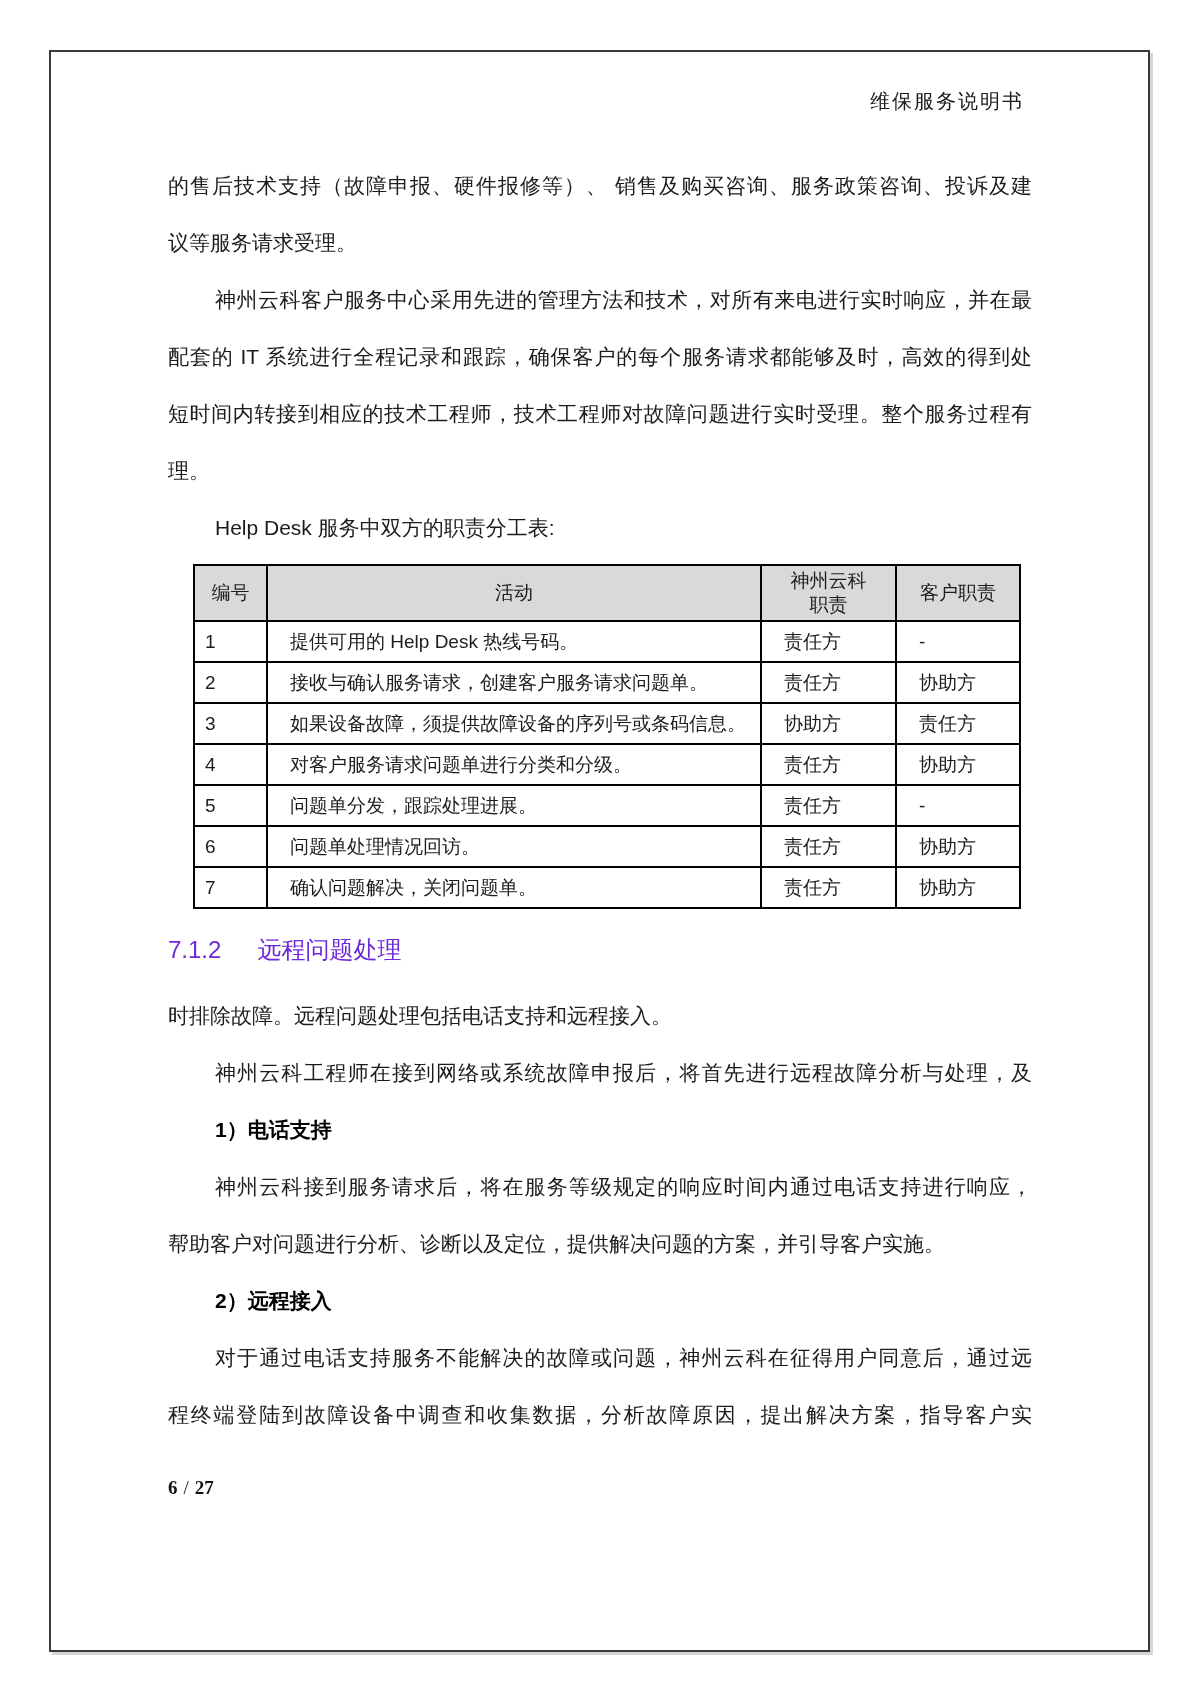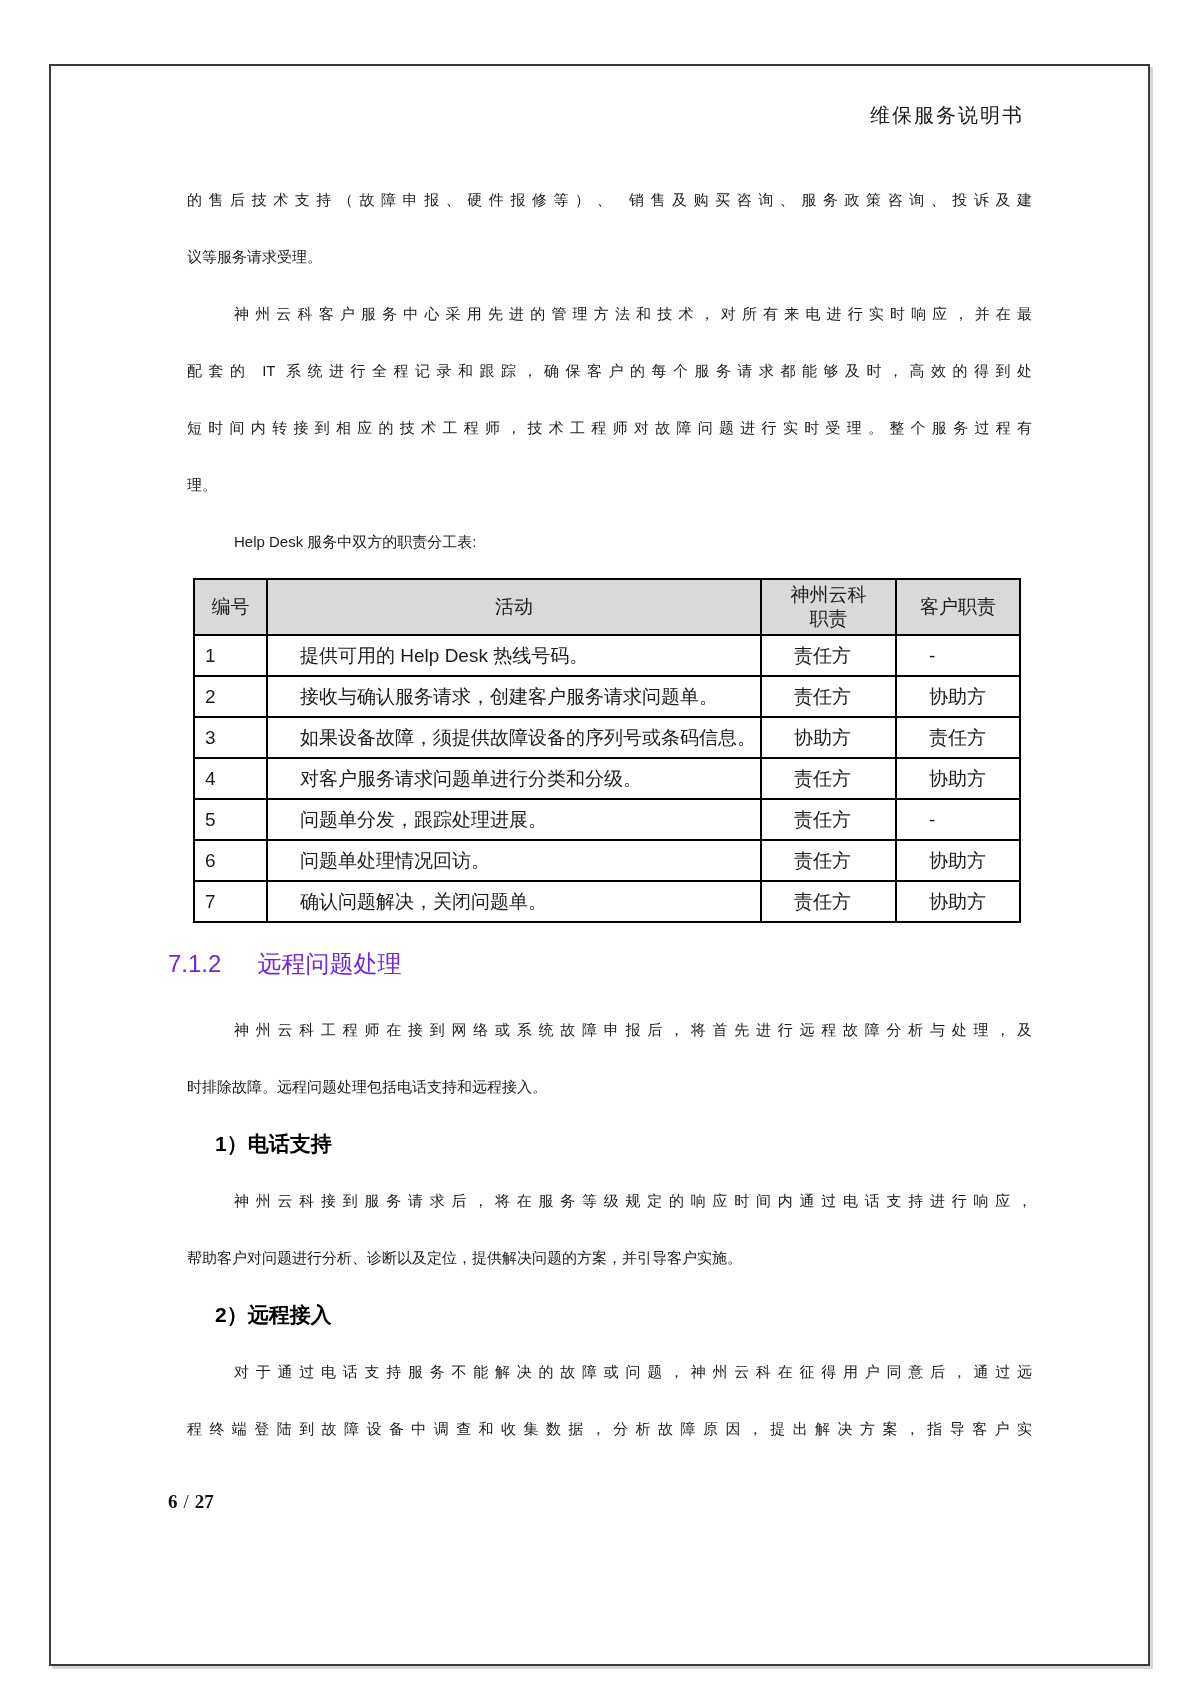--- a/index.html
+++ b/index.html
@@ -5,44 +5,43 @@
   * { margin: 0; padding: 0; box-sizing: border-box; }
   html, body { background: #ffffff; }
   body {
     width: 1200px; height: 1698px;
     position: relative;
     font-family: "Liberation Sans", sans-serif;
     color: #1c1c1c;
     overflow: hidden;
   }
   .page-border {
-    position: absolute; left: 49px; top: 64px;
+    position: absolute; left: 49px; top: 50px;
     width: 1101px; height: 1602px;
     border: 2px solid #3a3a3a;
     box-shadow: 3px 3px 0 #d6d6d6;
     background: #ffffff;
   }
   .content {
     position: absolute; left: 117px; top: 0;
     width: 864px;
   }
   .doc-header {
     margin-top: 36px;
     text-align: right;
     padding-right: 8px;
     font-family: "Liberation Serif", serif;
     font-size: 20px;
     letter-spacing: 2px;
     color: #1a1a1a;
   }
   .line {
-    font-size: 15px;
+    font-size: 21px;
     line-height: 57px;
     color: #1c1c1c;
-    margin-left: 19px;
   }
   .j { text-align: justify; text-align-last: justify; }
   .indent { text-indent: 47px; }
   .para1 { margin-top: 42px; }
   .resp-table {
     margin-top: 8px;
     margin-left: 25px;
     border-collapse: collapse;
     width: 826px;
     table-layout: fixed;
@@ -56,21 +55,21 @@
     font-size: 19px;
     vertical-align: middle;
   }
   .resp-table thead th {
     background: #d9d9d9;
     font-weight: normal;
     text-align: center;
     height: 56px;
     line-height: 24px;
   }
-  .resp-table td { height: 41px; padding-left: 32px; text-align: left; }
+  .resp-table td { height: 41px; padding-left: 22px; text-align: left; }
   .resp-table td.no-cell { padding-left: 10px; }
   .sec-heading { margin-top: 22px; font-size: 24px; line-height: 38px; color: #6d28d9; }
   .sec-heading .sec-title { margin-left: 36px; }
   .subhead { font-size: 21px; line-height: 57px; font-weight: bold; text-indent: 47px; color: #000000; }
   .p3 { margin-top: 18px; }
   .doc-footer {
     margin-top: 34px;
     text-align: left;
     font-family: "Liberation Serif", serif;
     font-size: 19px;
@@ -163,22 +162,22 @@
           <td>协助方</td>
         </tr>
       </tbody>
     </table>
 
     <div class="sec-heading">
       <span class="sec-num">7.1.2</span><span class="sec-title">远程问题处理</span>
     </div>
 
     <div class="p3">
+      <div class="line">时排除故障。远程问题处理包括电话支持和远程接入。</div>
       <div class="line j indent">神州云科工程师在接到网络或系统故障申报后，将首先进行远程故障分析与处理，及</div>
-      <div class="line">时排除故障。远程问题处理包括电话支持和远程接入。</div>
     </div>
 
     <div class="subhead">1）电话支持</div>
 
     <div>
       <div class="line j indent">神州云科接到服务请求后，将在服务等级规定的响应时间内通过电话支持进行响应，</div>
       <div class="line">帮助客户对问题进行分析、诊断以及定位，提供解决问题的方案，并引导客户实施。</div>
     </div>
 
     <div class="subhead">2）远程接入</div>

